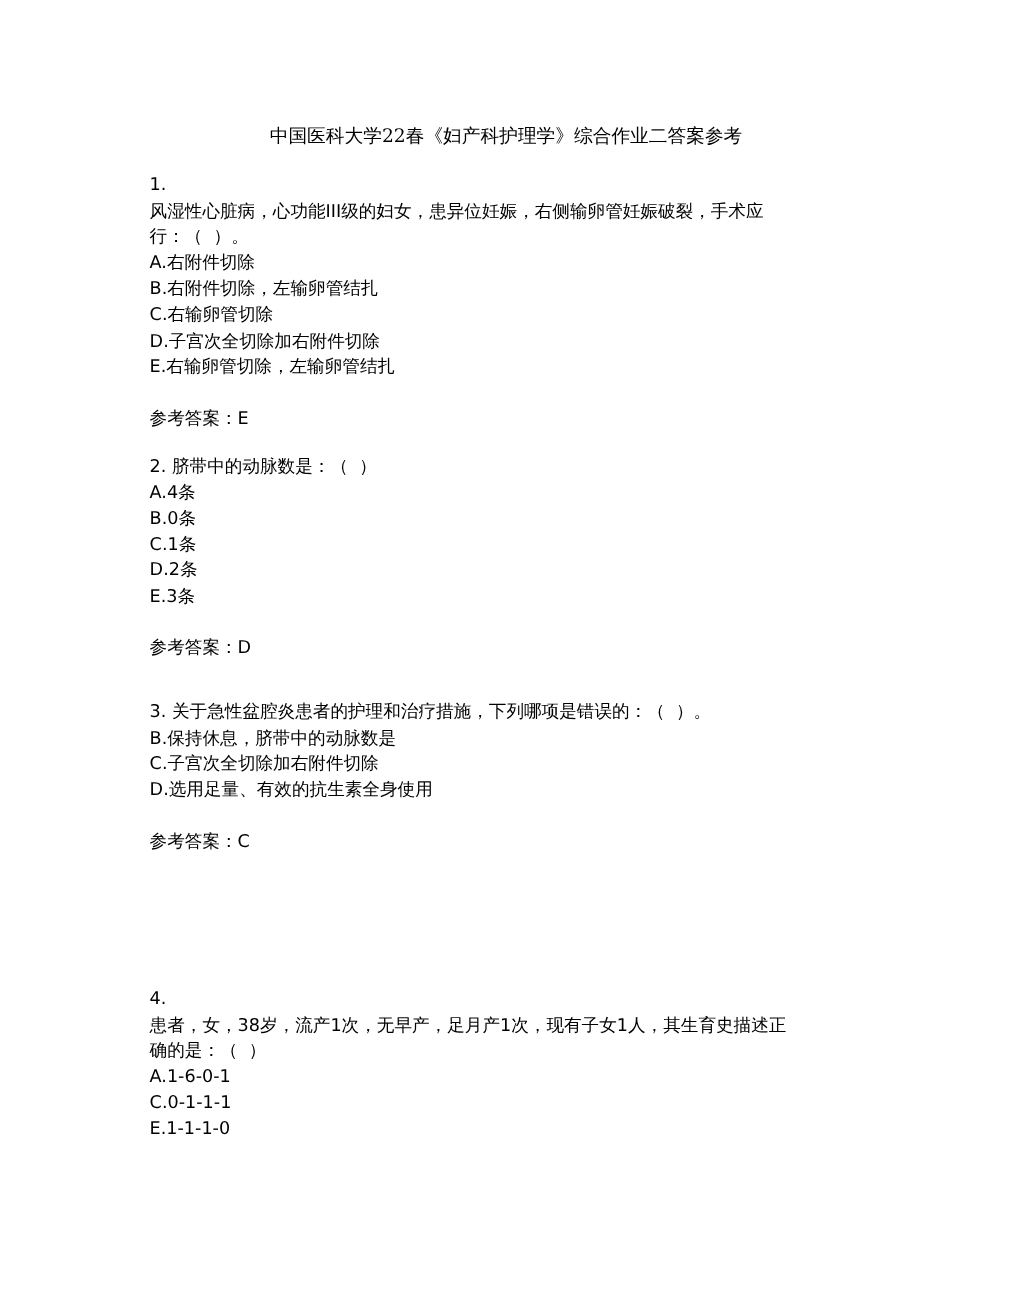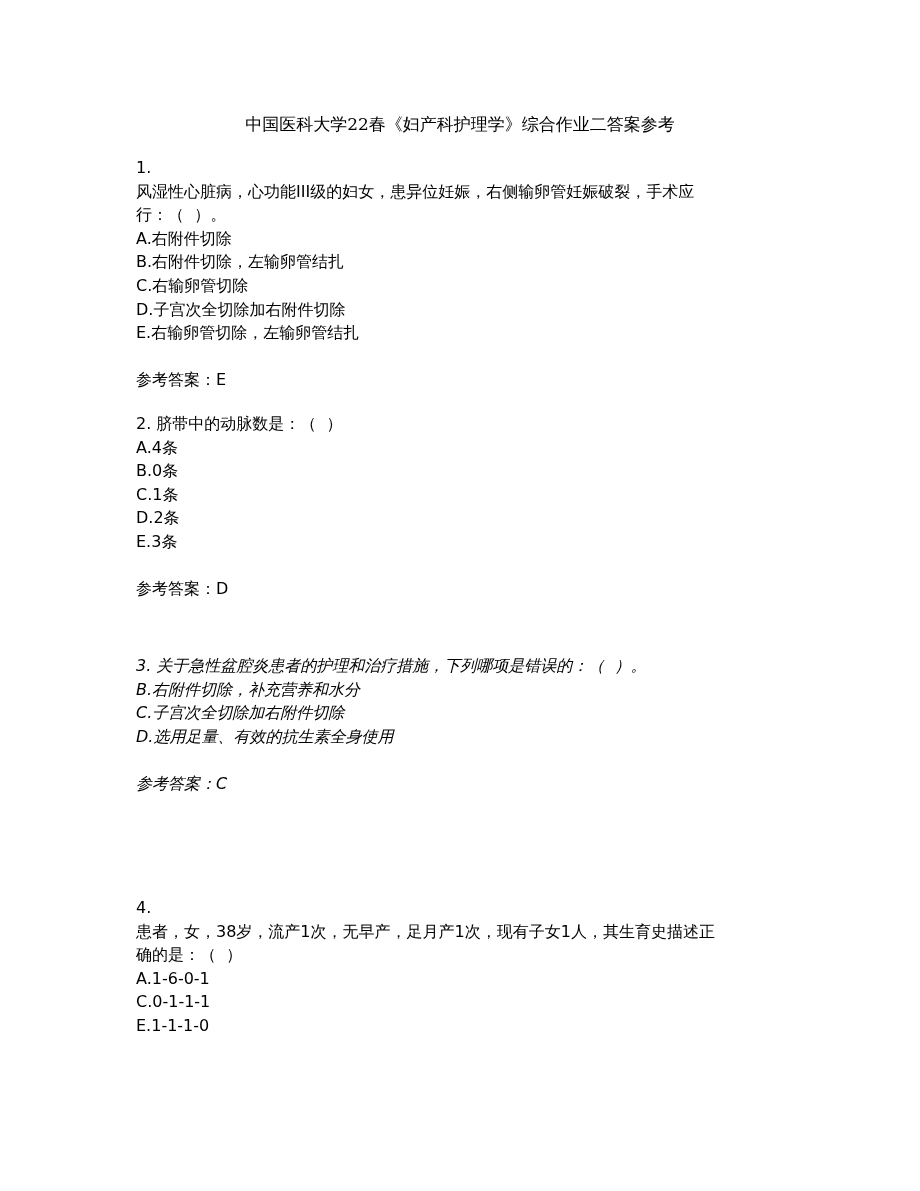--- a/index.html
+++ b/index.html
@@ -44,21 +44,21 @@
       display: block;
       white-space: pre-wrap;
       min-height: 23.6px;
     }
     .answer {
       display: block;
       margin-top: 23.6px;
     }
     #q1 { top: 156px; }
     #q2 { top: 412px; }
-    #q3 { top: 654px; font-style: italic; }
+    #q3 { top: 635px; }
     #q4 { top: 896px; }
   </style>
 </head>
 <body>
 
 <div class="page">
 
   <div class="doc-title">中国医科大学22春《妇产科护理学》综合作业二答案参考</div>
 
   <div class="question" id="q1">
@@ -78,21 +78,21 @@
     <span class="line">A.4条</span>
     <span class="line">B.0条</span>
     <span class="line">C.1条</span>
     <span class="line">D.2条</span>
     <span class="line">E.3条</span>
     <span class="line answer">参考答案：D</span>
   </div>
 
   <div class="question" id="q3">
     <span class="line">3. 关于急性盆腔炎患者的护理和治疗措施，下列哪项是错误的：（  ）。</span>
-    <span class="line">B.右附件切除，补充营养和水分</span>
+    <span class="line">B.保持休息，脐带中的动脉数是</span>
     <span class="line">C.子宫次全切除加右附件切除</span>
     <span class="line">D.选用足量、有效的抗生素全身使用</span>
     <span class="line answer">参考答案：C</span>
   </div>
 
   <div class="question" id="q4">
     <span class="line">4.</span>
     <span class="line">患者，女，38岁，流产1次，无早产，足月产1次，现有子女1人，其生育史描述正</span>
     <span class="line">确的是：（  ）</span>
     <span class="line">A.1-6-0-1</span>

